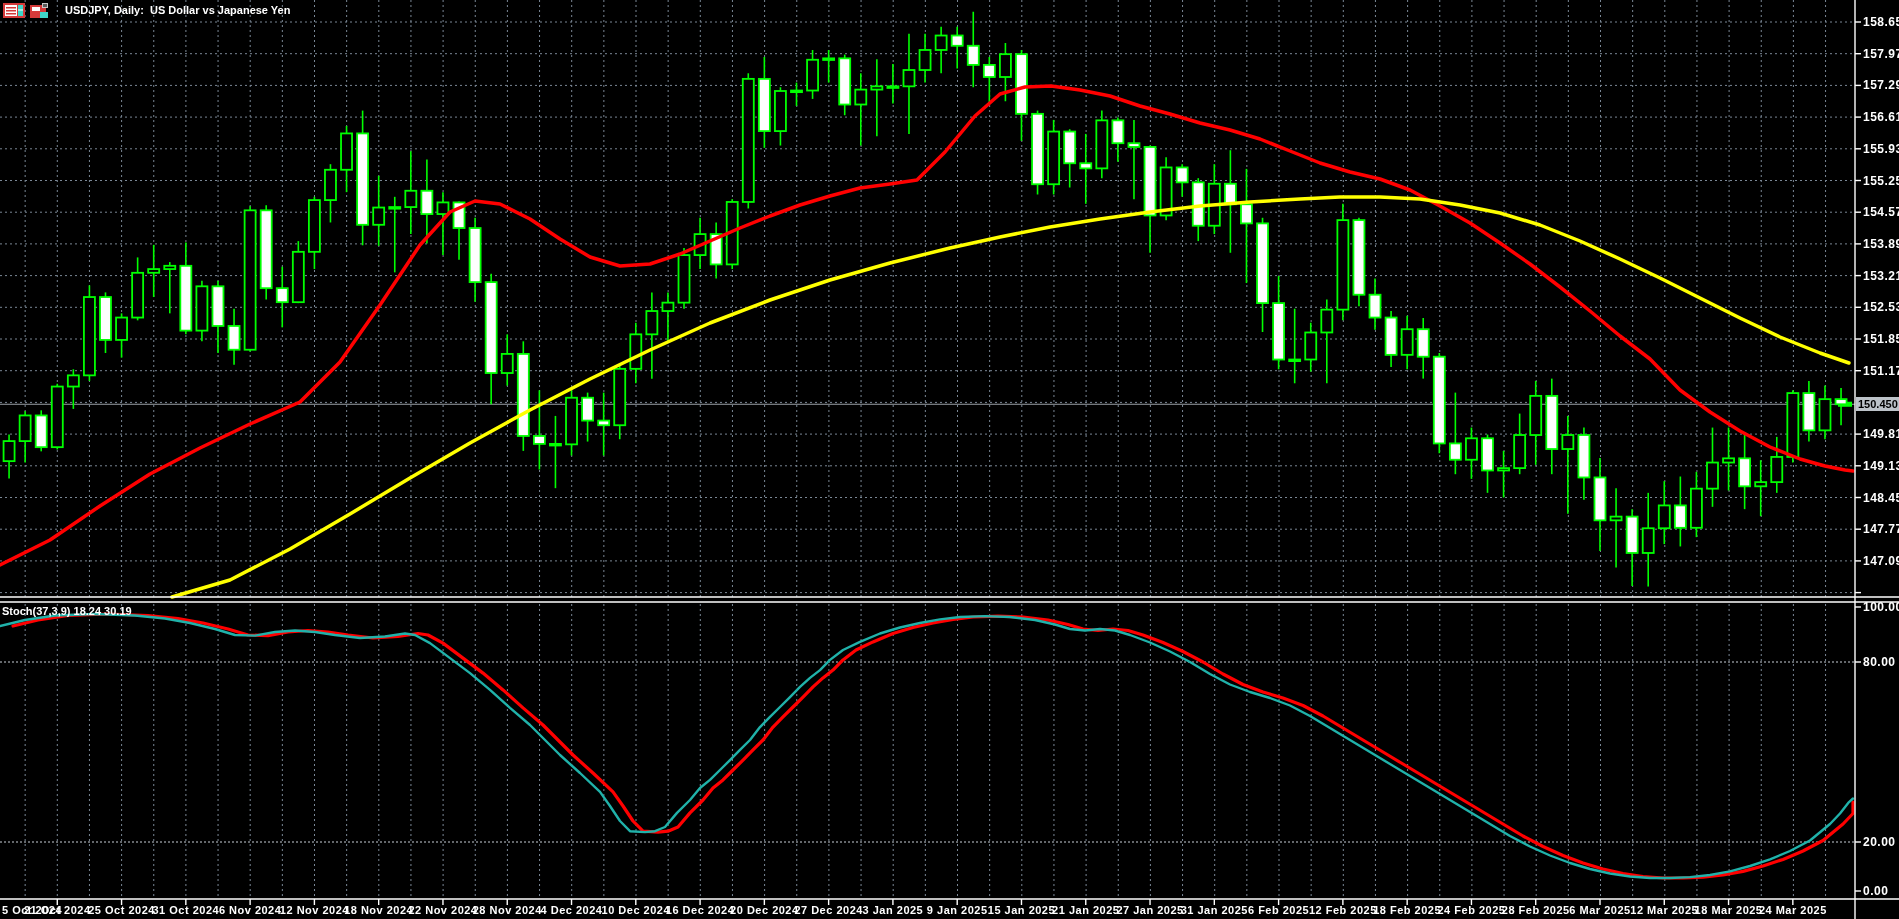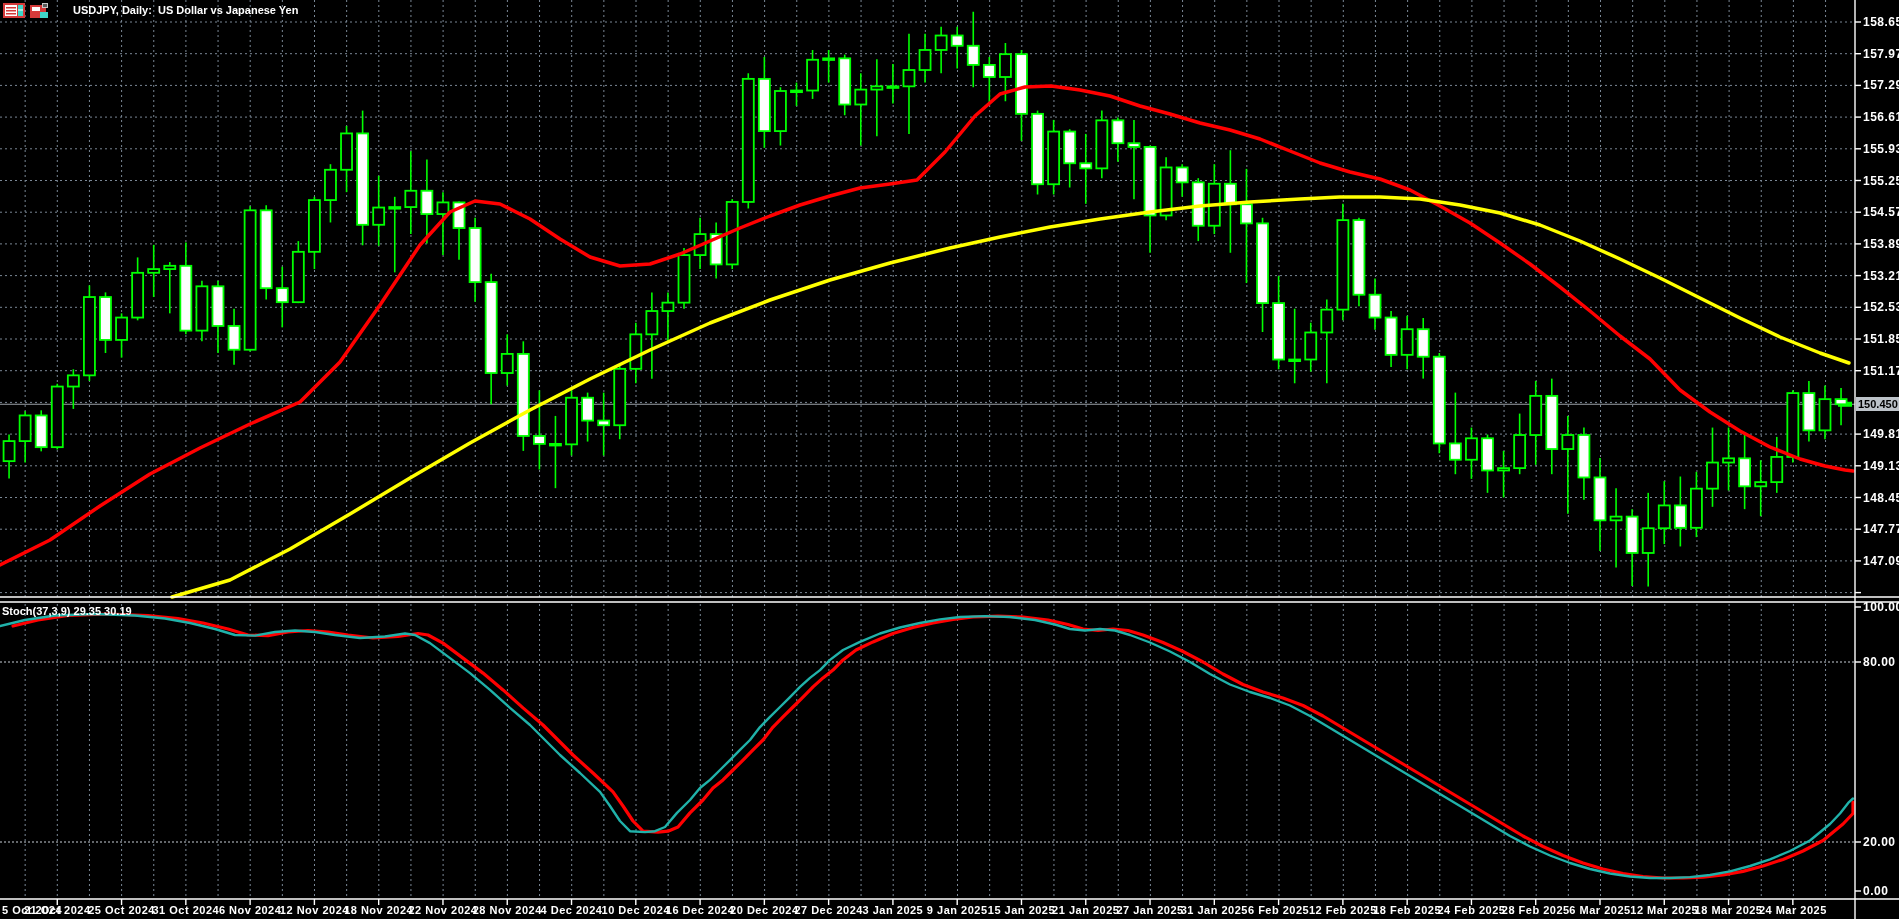--- a/index.html
+++ b/index.html
@@ -1,20 +1,20 @@
 <!DOCTYPE html>
 <html><head>
 <meta charset="utf-8">
 <style>
   html,body{margin:0;padding:0;background:#000;width:1899px;height:919px;overflow:hidden;}
   body{font-family:"Liberation Sans", sans-serif;position:relative;}
   #stage{position:absolute;left:0;top:0;width:1899px;height:919px;background:#000;}
   svg{position:absolute;left:0;top:0;}
   .titlebar{position:absolute;left:3px;top:2px;height:16px;display:flex;align-items:center;z-index:5;}
-  .title-text{color:#fff;font-size:11px;font-weight:700;letter-spacing:0px;margin-left:16px;white-space:pre;}
+  .title-text{color:#fff;font-size:11px;font-weight:700;letter-spacing:0px;margin-left:8px;white-space:pre;}
   .mini-icon{width:22px;height:15px;margin-right:5px;position:relative;display:inline-block;}
   .stoch-label{position:absolute;left:2px;top:605px;color:#fff;font-size:11px;font-weight:700;z-index:5;white-space:pre;}
   .price-badge{position:absolute;left:1856px;width:43px;height:14px;background:#bdc3c9;color:#000;
     font-size:11px;font-weight:700;line-height:14px;text-align:left;padding-left:2px;z-index:6;}
   text{font-family:"Liberation Sans", sans-serif;}
 </style>
 </head>
 <body>
 
 <div id="stage">
@@ -770,16 +770,16 @@
         <rect x="0" y="2" width="16" height="13" fill="#d43a3a"></rect>
         <rect x="2" y="4" width="8" height="4" fill="#ffffff"></rect>
         <rect x="10" y="9" width="8" height="6" fill="#3fd6c9"></rect>
         <rect x="12" y="0" width="6" height="5" fill="#c8c8c8"></rect>
         <rect x="13" y="1" width="4" height="3" fill="#5a5a5a"></rect>
       </svg>
     </span>
     <span class="title-text">USDJPY, Daily:  US Dollar vs Japanese Yen</span>
   </div>
 
-  <div class="stoch-label">Stoch(37,3,9) 29.35 30.19</div>
+  <div class="stoch-label">Stoch(37,3,9) 18.24 30.19</div>
 
   <div class="price-badge" id="price-badge" style="top: 397.265px;">150.450</div>
 </div>
 
 </body></html>

